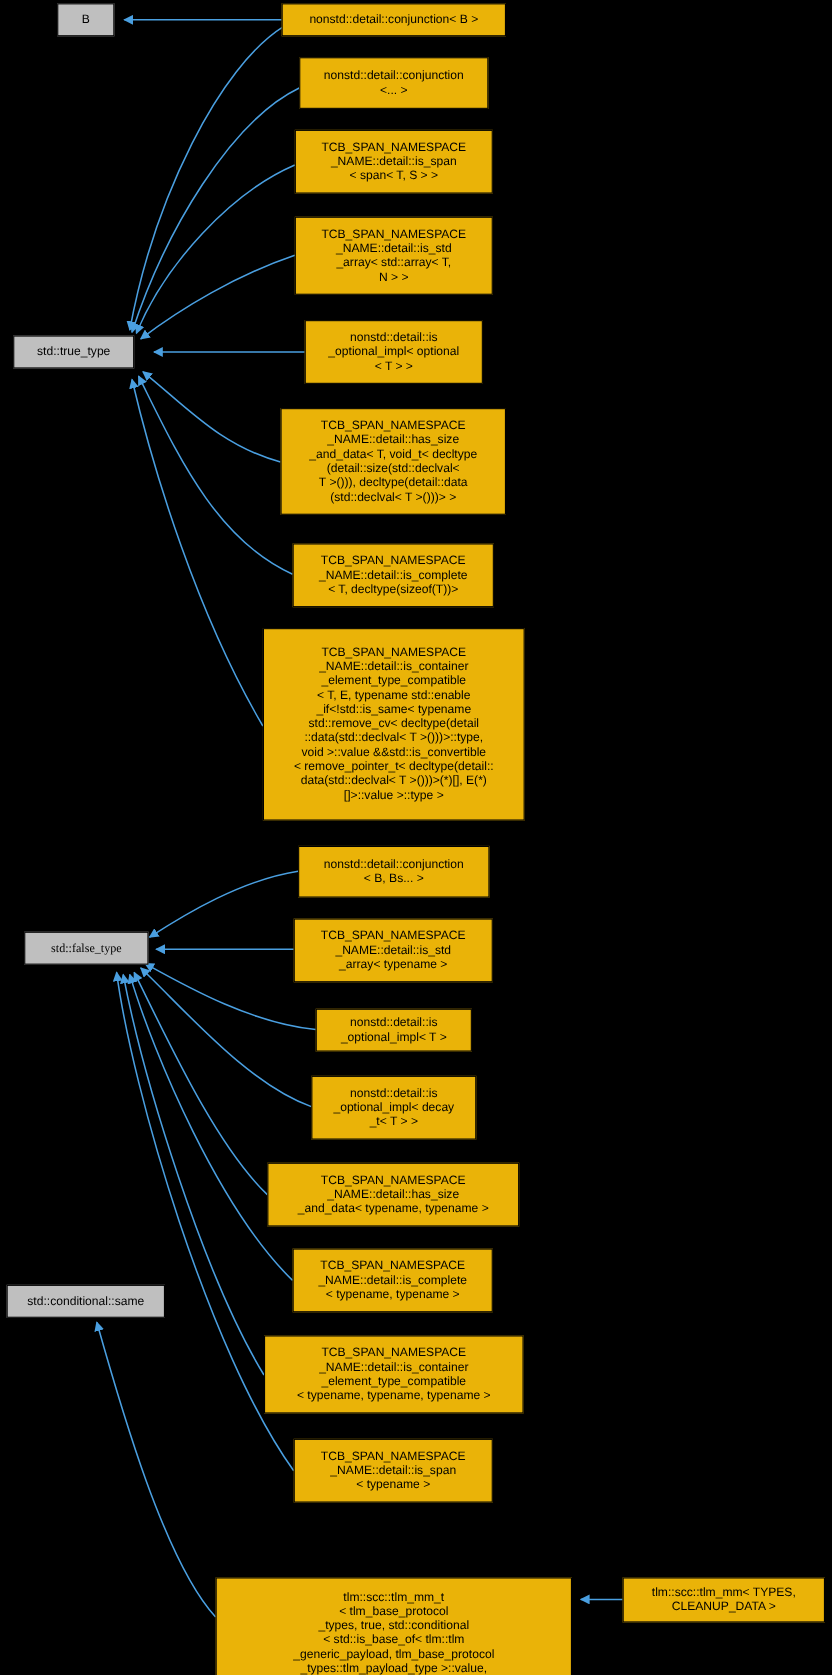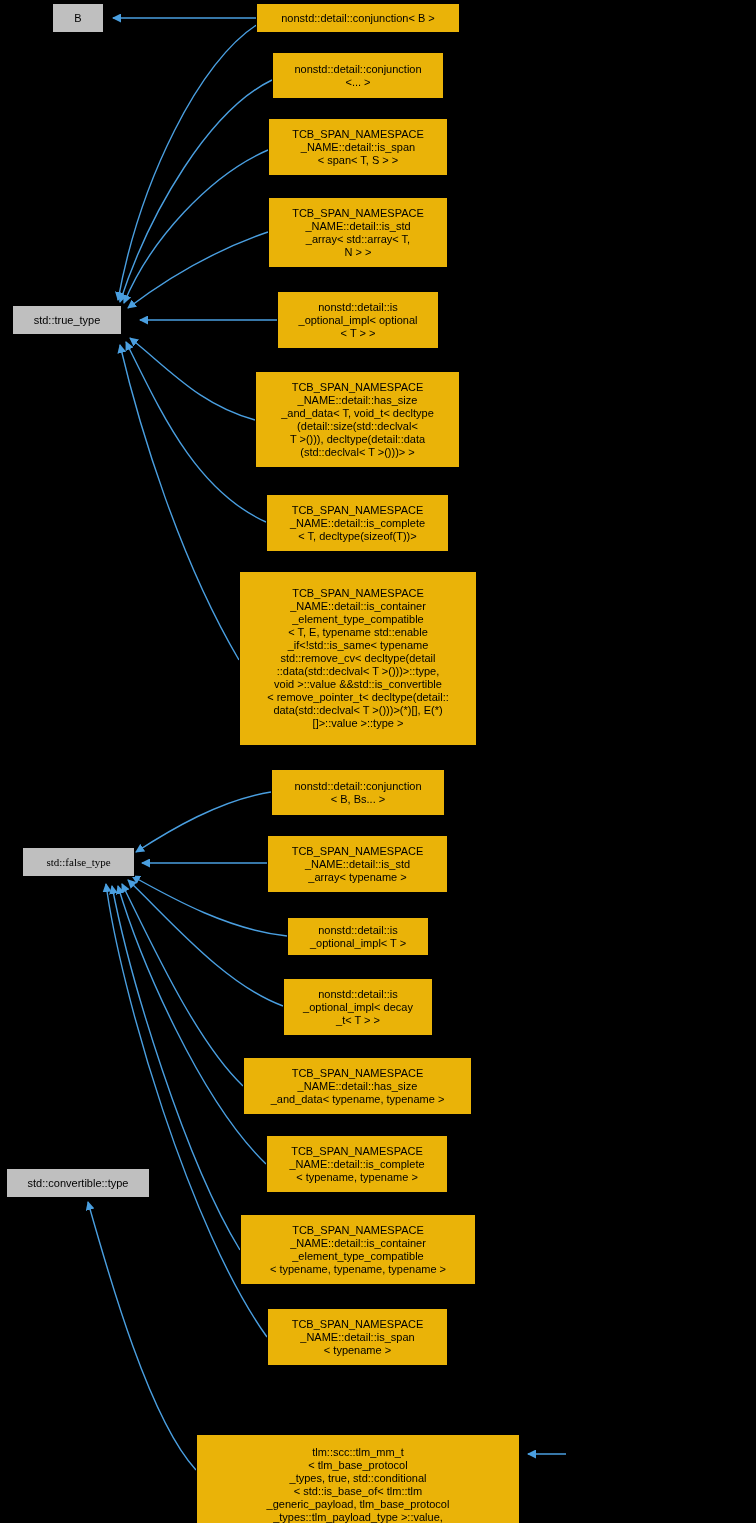--- a/index.html
+++ b/index.html
@@ -117,22 +117,24 @@
 &lt; typename, typename &gt;</span></div>
   <div class="node white" style="left:240px;top:1214px;width:236px;height:71px;"><span>TCB_SPAN_NAMESPACE
 _NAME::detail::is_container
 _element_type_compatible
 &lt; typename, typename, typename &gt;</span></div>
   <div class="node white" style="left:267px;top:1308px;width:181px;height:58px;"><span>TCB_SPAN_NAMESPACE
 _NAME::detail::is_span
 &lt; typename &gt;</span></div>
   <div class="node grey" style="left:12px;top:305px;width:110px;height:30px;"><span>std::true_type</span></div>
   <div class="node grey" style="left:22px;top:847px;width:113px;height:30px;font-family:Liberation Serif, serif;"><span>std::false_type</span></div>
-  <div class="node grey" style="left:6px;top:1168px;width:144px;height:30px;"><span>std::convertible::type</span></div>
+  <div class="node grey" style="left:6px;top:1168px;width:144px;height:30px;"><span>std::conditional::same</span></div>
   <div class="node white" style="left:196px;top:1434px;width:324px;height:128px;"><span>tlm::scc::tlm_mm_t
 &lt; tlm_base_protocol
 _types, true, std::conditional
 &lt; std::is_base_of&lt; tlm::tlm
 _generic_payload, tlm_base_protocol
 _types::tlm_payload_type &gt;::value,
 tlm::tlm_mm_interface, tlm_mm_traits
 &lt; tlm_base_protocol_types &gt;::mm_if_type &gt;::type &gt;</span></div>
+  <div class="node white" style="left:566px;top:1434px;width:184px;height:41px;"><span>tlm::scc::tlm_mm&lt; TYPES,
+CLEANUP_DATA &gt;</span></div>
 </div>
 
 </body></html>

